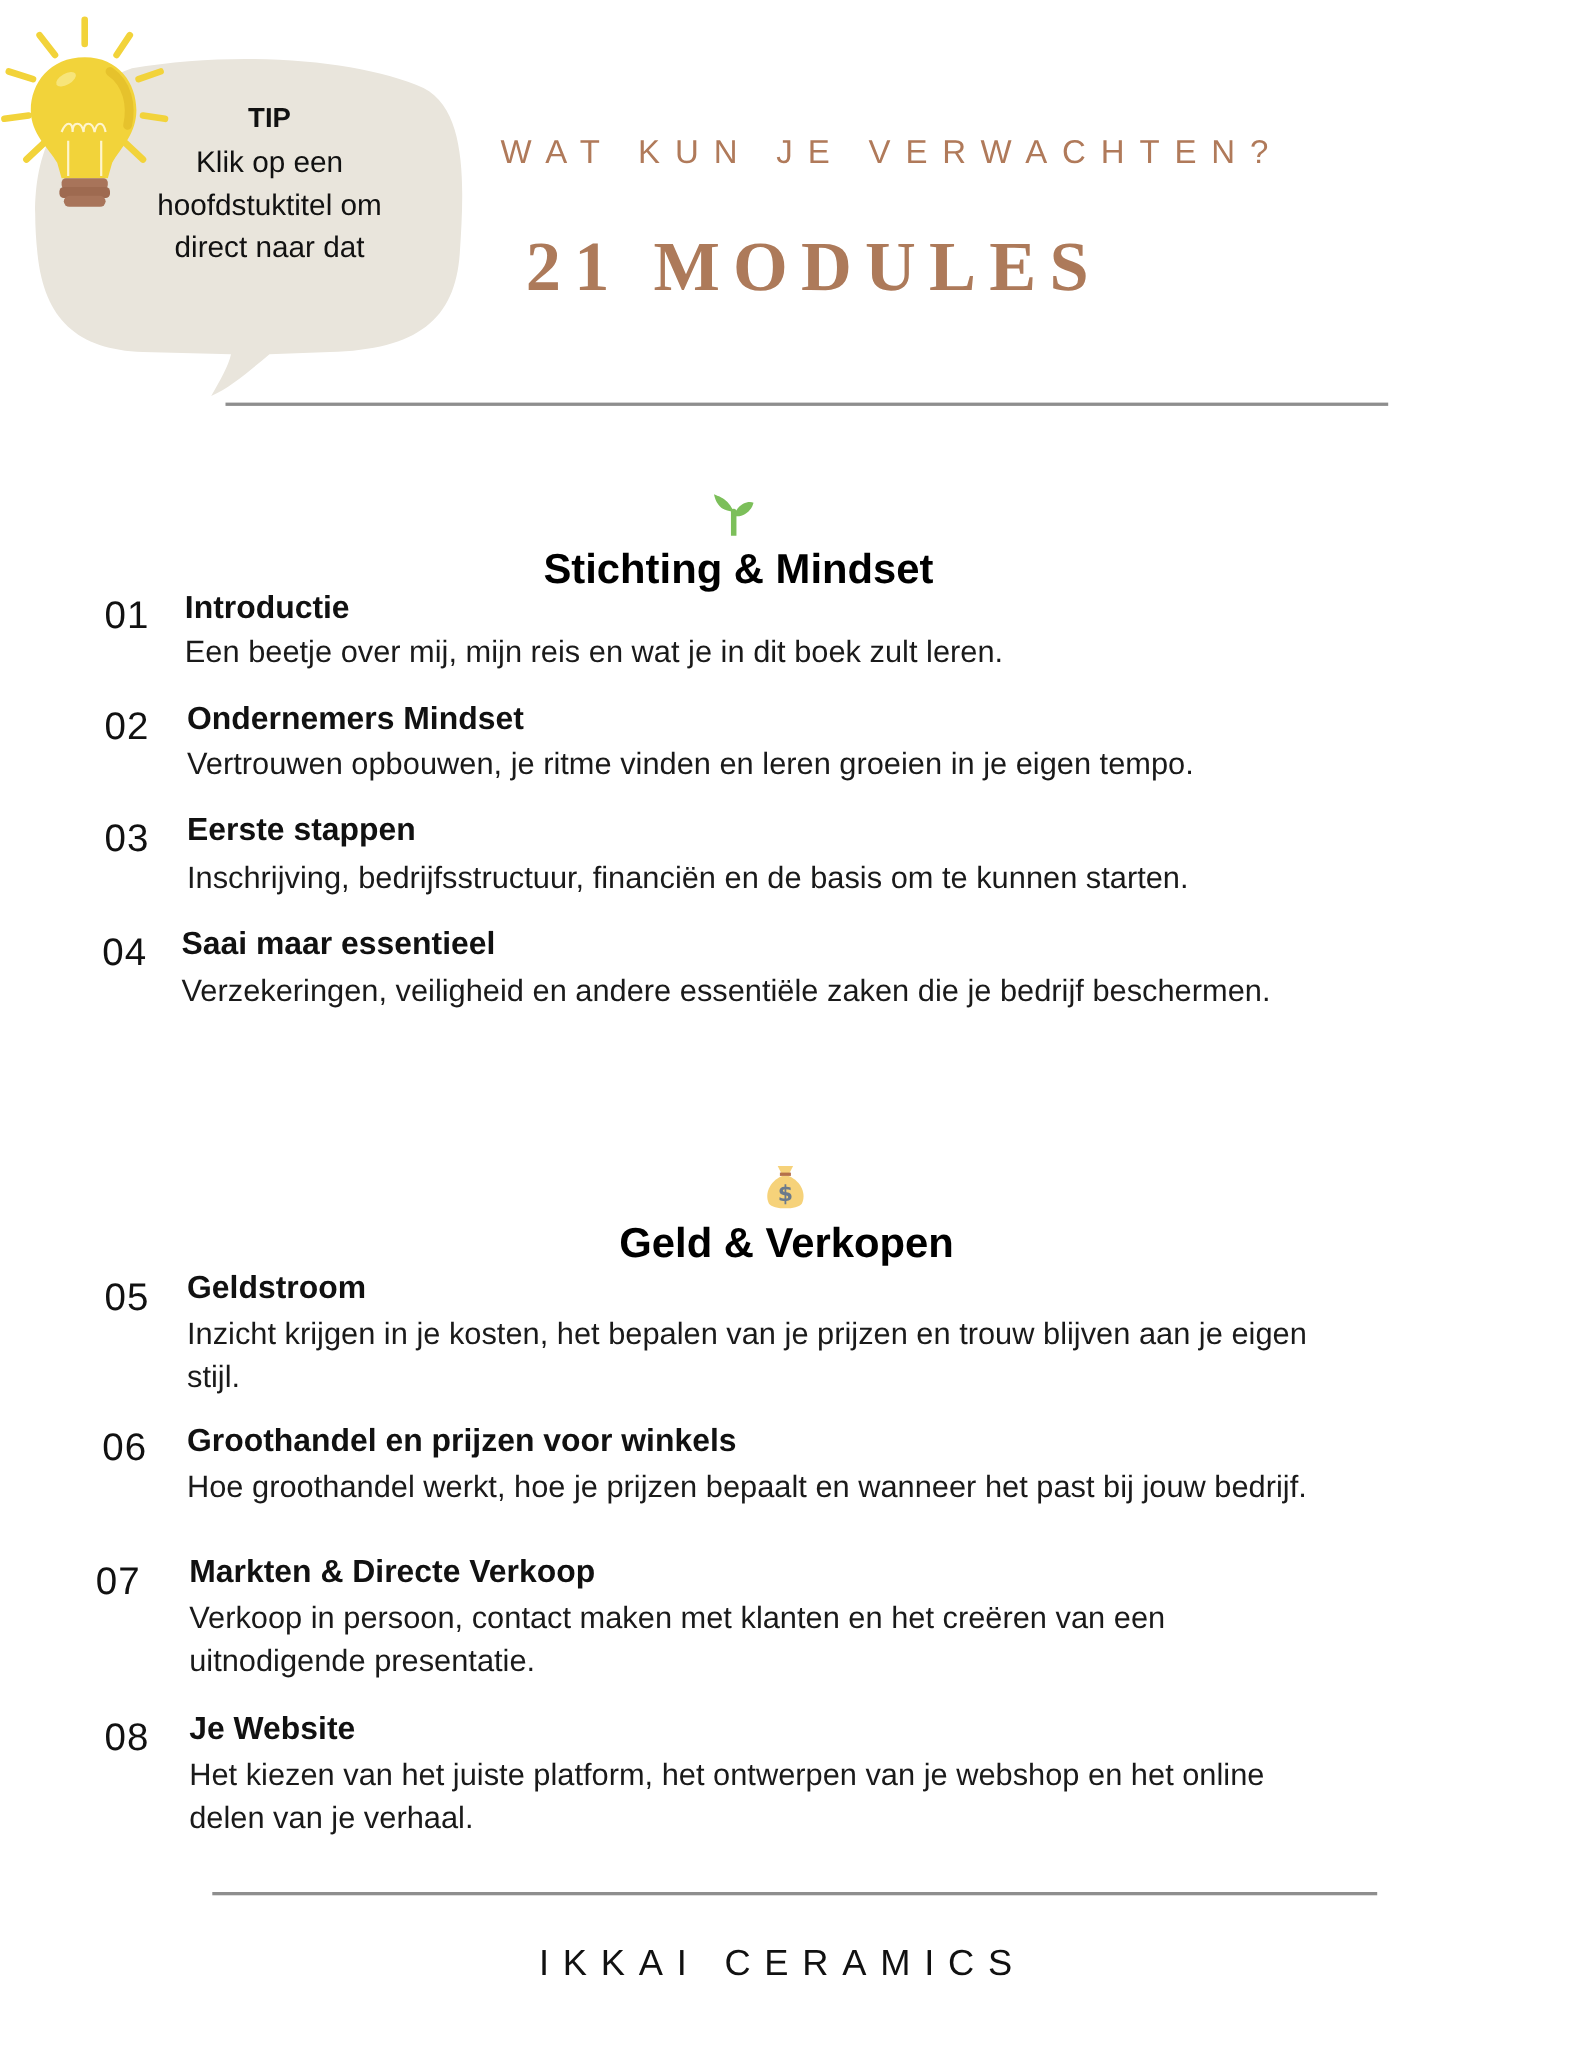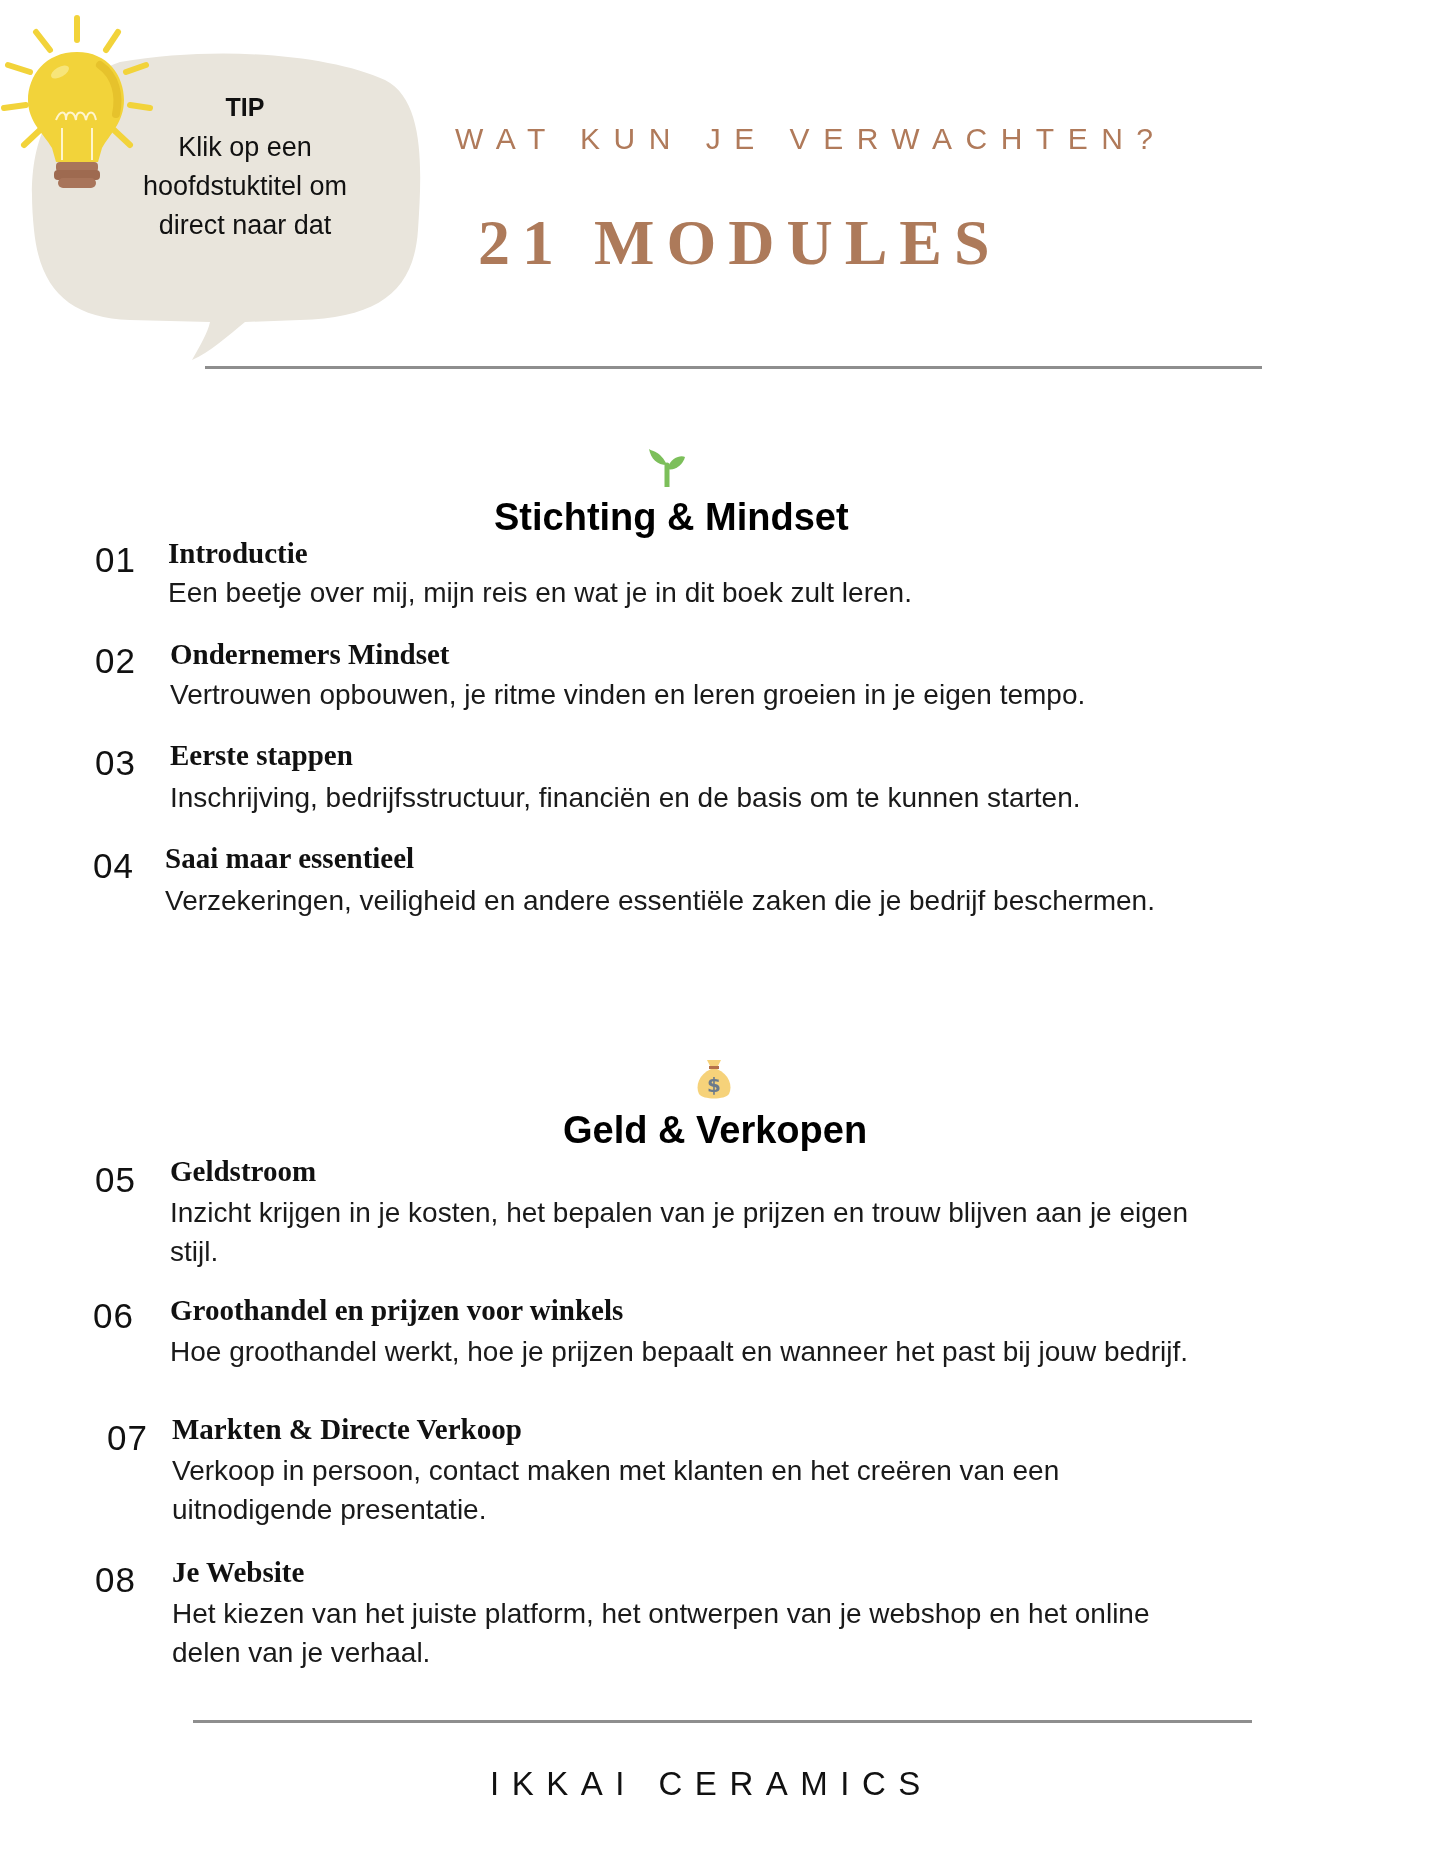--- a/index.html
+++ b/index.html
@@ -101,21 +101,21 @@
     .item .num {
       position: absolute;
       font-family: "Liberation Sans", sans-serif;
       font-size: 35px;
       font-weight: normal;
       color: #111;
       letter-spacing: 1px;
     }
     .item .title {
       position: absolute;
-      font-family: Liberation Serif, serif;
+      font-family: Liberation Sans, sans-serif;
       font-weight: bold;
       font-size: 29px;
       color: #111;
       white-space: nowrap;
     }
     .item .desc {
       position: absolute;
       font-family: "Liberation Sans", sans-serif;
       font-size: 28px;
       line-height: 39px;
@@ -246,21 +246,21 @@
   </span>
 </div>
 
 <div class="item">
   <span class="num" style="left:93px; top:1296px;">06</span>
   <span class="title" style="left:170px; top:1294px;">Groothandel en prijzen voor winkels</span>
   <span class="desc" style="left:170px; top:1332px;">Hoe groothandel werkt, hoe je prijzen bepaalt en wanneer het past bij jouw bedrijf.</span>
 </div>
 
 <div class="item">
-  <span class="num" style="left:107px; top:1418px;">07</span>
+  <span class="num" style="left:87px; top:1418px;">07</span>
   <span class="title" style="left:172px; top:1413px;">Markten &amp; Directe Verkoop</span>
   <span class="desc" style="left:172px; top:1451px;">
     <span>Verkoop in persoon, contact maken met klanten en het creëren van een</span><br>
     <span>uitnodigende presentatie.</span>
   </span>
 </div>
 
 <div class="item">
   <span class="num" style="left:95px; top:1560px;">08</span>
   <span class="title" style="left:172px; top:1556px;">Je Website</span>

